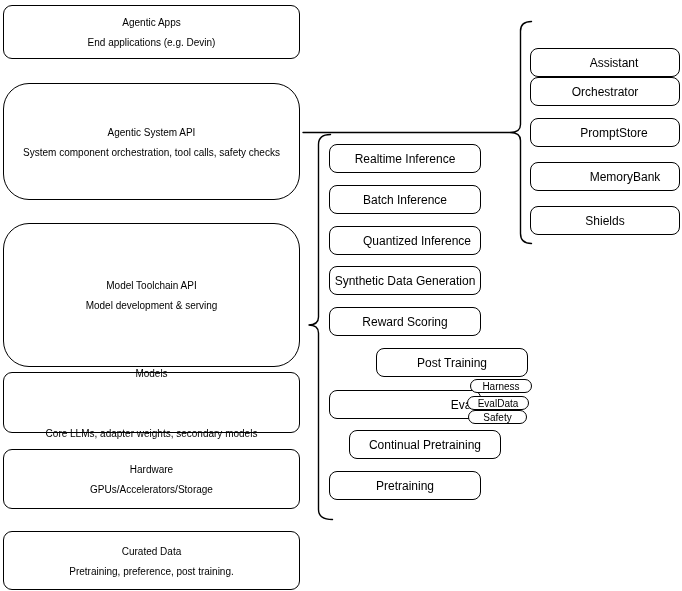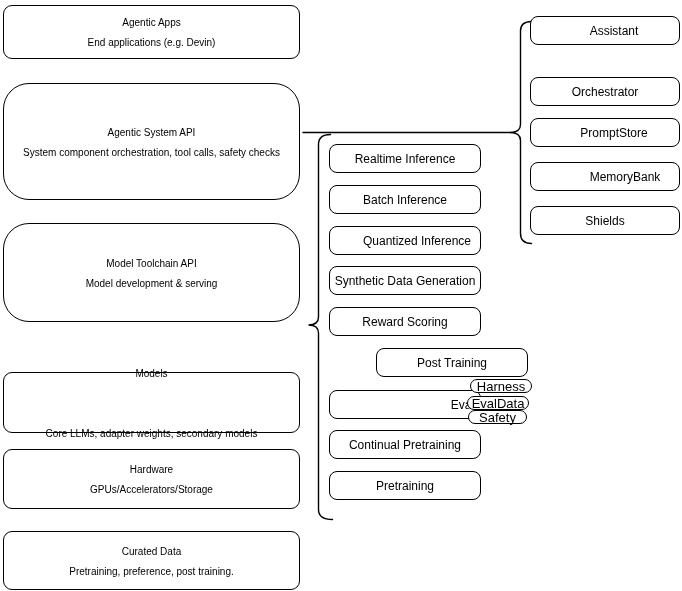--- a/index.html
+++ b/index.html
@@ -66,21 +66,21 @@
     box-sizing: border-box;
     border: 1.3px solid #000000;
     background: #ffffff;
     border-radius: 999px;
     display: flex;
     align-items: center;
     justify-content: center;
     z-index: 3;
   }
   .pill .label {
-    font-size: 13px;
+    font-size: 10px;
     line-height: 11px;
     white-space: nowrap;
   }
 </style>
 </head>
 <body>
 
 <div class="canvas">
 
   <svg class="connectors" viewBox="0 0 682 591" xmlns="http://www.w3.org/2000/svg">
@@ -92,21 +92,21 @@
   <div class="node stackbox r-small" style="top:5px; height:54px;">
     <div class="title">Agentic Apps</div>
     <div class="subtitle">End applications (e.g. Devin)</div>
   </div>
 
   <div class="node stackbox r-big" style="top:83px; height:117px;">
     <div class="title">Agentic System API</div>
     <div class="subtitle">System component orchestration, tool calls, safety checks</div>
   </div>
 
-  <div class="node stackbox r-big" style="top:223px; height:99px;">
+  <div class="node stackbox r-big" style="top:223px; height:144px;">
     <div class="title">Model Toolchain API</div>
     <div class="subtitle">Model development &amp; serving</div>
   </div>
 
   <div class="node stackbox r-small" style="top:372px; height:61px;gap:40px;">
     <div class="title">Models</div>
     <div class="subtitle">Core LLMs, adapter weights, secondary models</div>
   </div>
 
   <div class="node stackbox r-small" style="top:449px; height:60px;">
@@ -133,38 +133,38 @@
   </div>
   <div class="node toolbox" style="top:307px;">
     <div class="label">Reward Scoring</div>
   </div>
   <div class="node toolbox" style="top:348px;margin-left:47px;">
     <div class="label">Post Training</div>
   </div>
   <div class="node toolbox" style="top:390px;align-items:flex-end;">
     <div class="label">Evals</div>
   </div>
-  <div class="node toolbox" style="top:430px;">
+  <div class="node toolbox" style="top:430px;margin-left:20px;">
     <div class="label">Continual Pretraining</div>
   </div>
   <div class="node toolbox" style="top:471px;">
     <div class="label">Pretraining</div>
   </div>
 
   <div class="pill" style="left:470px; top:379px; width:62px; height:14px;">
     <div class="label">Harness</div>
   </div>
   <div class="pill" style="left:467px; top:396px; width:62px; height:14px;">
     <div class="label">EvalData</div>
   </div>
   <div class="pill" style="left:468px; top:410px; width:59px; height:14px;">
     <div class="label">Safety</div>
   </div>
 
-  <div class="node compbox" style="top:16px;padding-left:18px;">
+  <div class="node compbox" style="top:48px;padding-left:18px;">
     <div class="label">Assistant</div>
   </div>
   <div class="node compbox" style="top:77px;">
     <div class="label">Orchestrator</div>
   </div>
   <div class="node compbox" style="top:118px;padding-left:18px;">
     <div class="label">PromptStore</div>
   </div>
   <div class="node compbox" style="top:162px;padding-left:40px;">
     <div class="label">MemoryBank</div>

